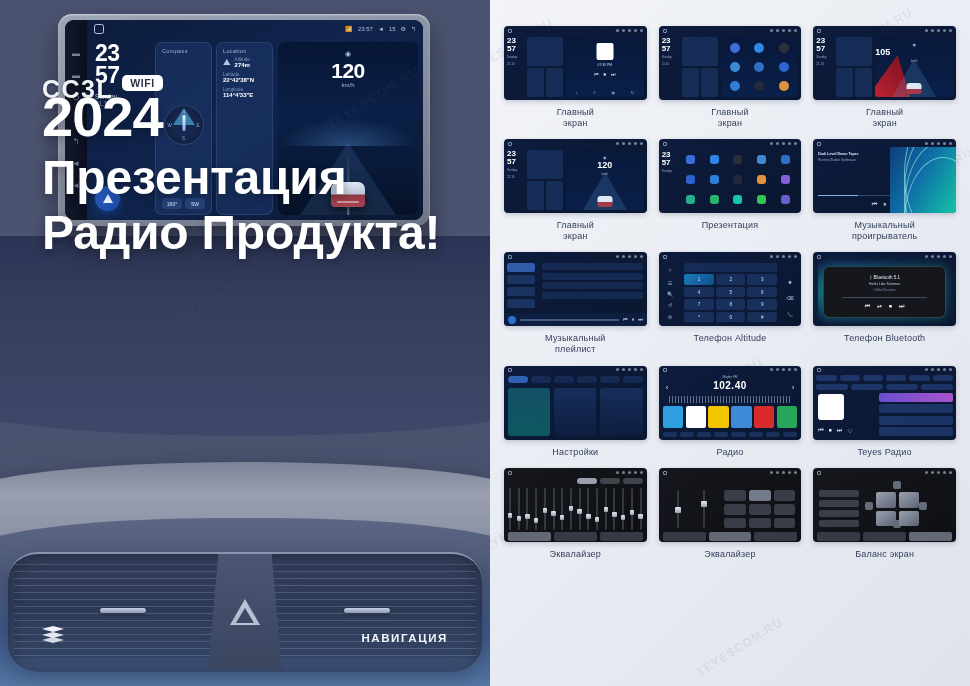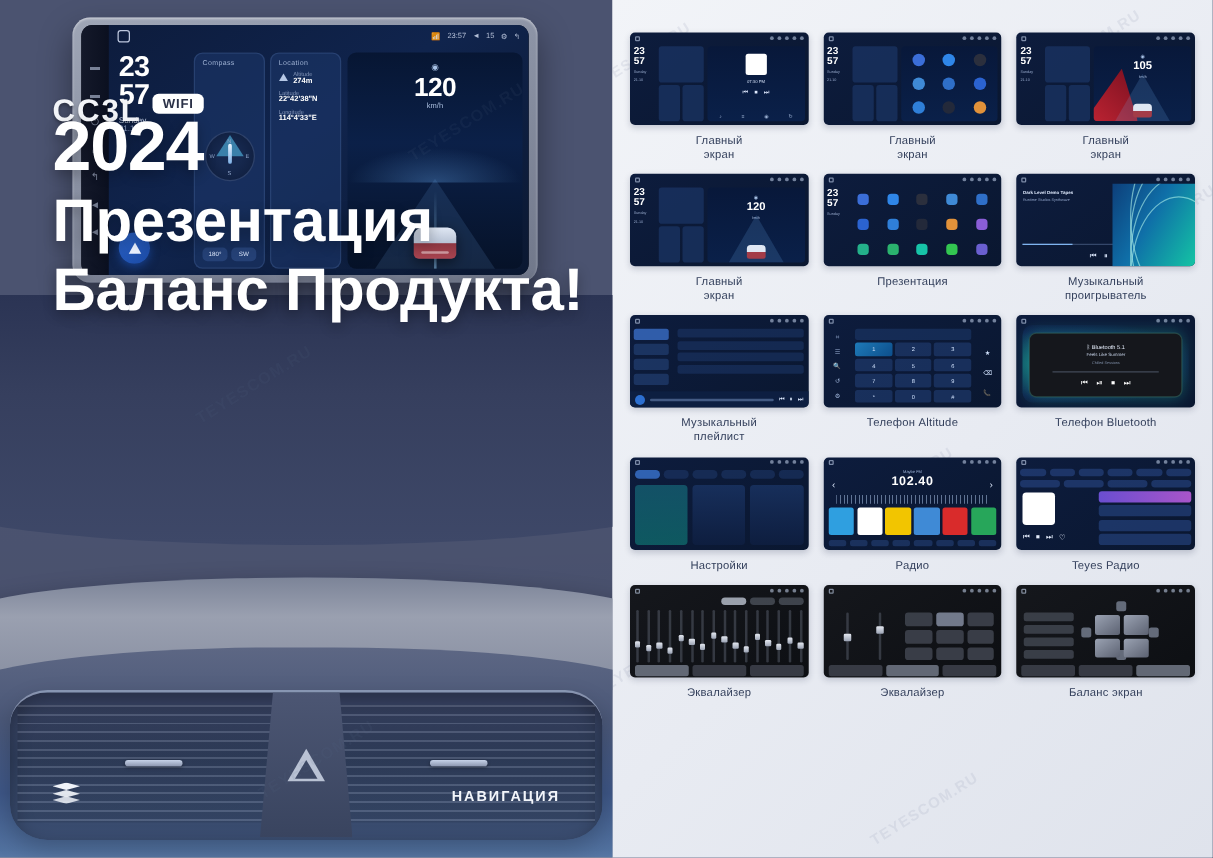--- a/index.html
+++ b/index.html
@@ -355,21 +355,21 @@
   <div class="wm wm-dark" style="left:200px;top:600px;">TEYESCOM.RU</div>
 
   <div class="logo-row">
     <span class="logo-text">CC3L</span>
     <span class="wifi-badge">WIFI</span>
   </div>
 
   <div class="headline">
     <div class="h-year">2024</div>
     <div class="h-l1">Презентация</div>
-    <div class="h-l2">Баланс Продукта!</div>
+    <div class="h-l2">Радио Продукта!</div>
   </div>
 
   <div class="car-scene">
     <div class="dash-top"></div>
     <div class="dash-hood"></div>
     <div class="dash-lower"></div>
     <div class="vent-bar">
       <div class="vent-slats"></div>
     </div>
     <div class="vent-knob l"></div>
@@ -595,21 +595,21 @@
               <div class="t-card"></div>
               <div class="t-card row">
                 <div></div>
                 <div></div>
               </div>
             </div>
             <div class="t-right">
               <div style="position:absolute;left:-10%;bottom:0;width:55%;height:70%;background:linear-gradient(45deg,#c02433,#7a1020);clip-path:polygon(0 100%,70% 0,100% 100%)"></div>
               <div style="position:absolute;left:50%;bottom:0;transform:translateX(-50%);width:0;height:0;border-left:22px solid transparent;border-right:22px solid transparent;border-bottom:38px solid rgba(120,185,255,.16)"></div>
               <div style="position:absolute;left:0;right:0;top:5px;text-align:center;font-size:4px;color:#aac4e8">◉</div>
-              <div style="position:absolute;left:0;right:0;top:10px;text-align:center;font-size:9px;font-weight:700;color:#fff">105</div>
+              <div style="position:absolute;left:0;right:0;top:10px;text-align:left;font-size:9px;font-weight:700;color:#fff">105</div>
               <div style="position:absolute;left:0;right:0;top:22px;text-align:center;font-size:3px;color:#9db2d4">km/h</div>
               <div style="position:absolute;left:50%;bottom:3px;transform:translateX(-50%);width:15px;height:11px;border-radius:3px 3px 2px 2px;background:linear-gradient(180deg,#dfe7f3 50%,#a33c48 52%)"></div>
             </div>
           </div>
         </div>
         <div class="cap">Главный<br>экран</div>
       </div>
       <div class="cell">
         <div class="thumb">
           <div class="t-home"></div>

